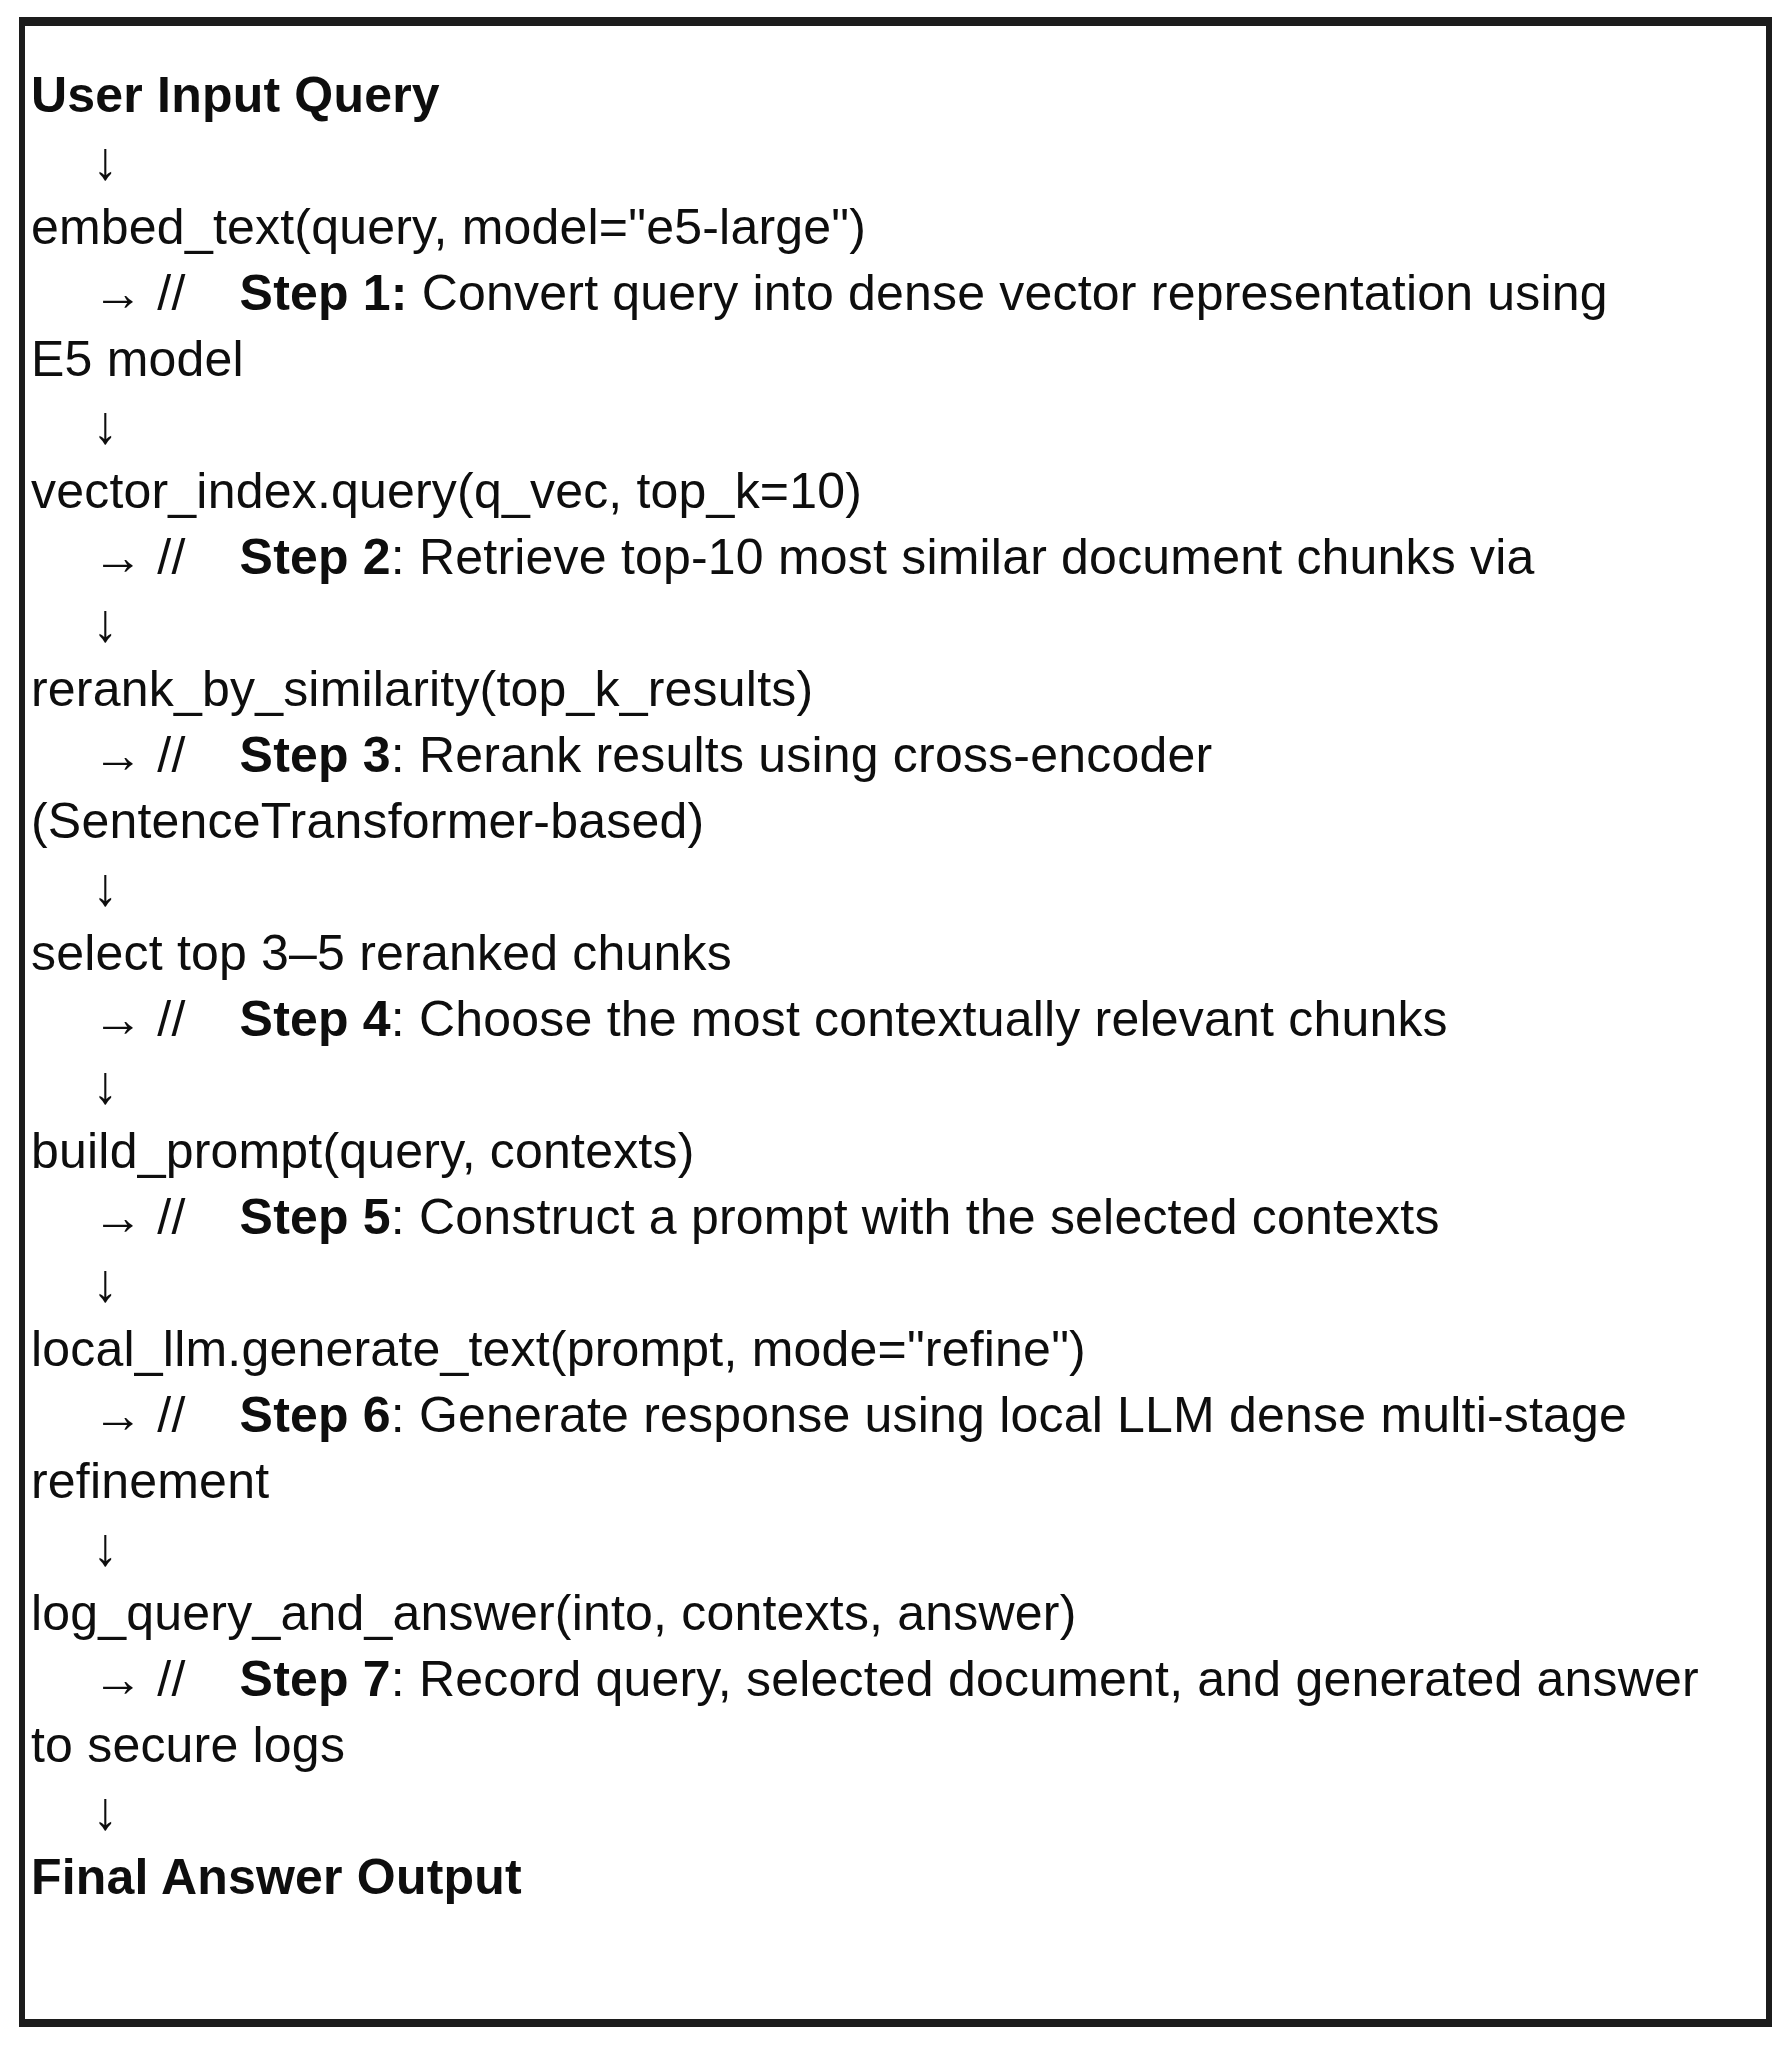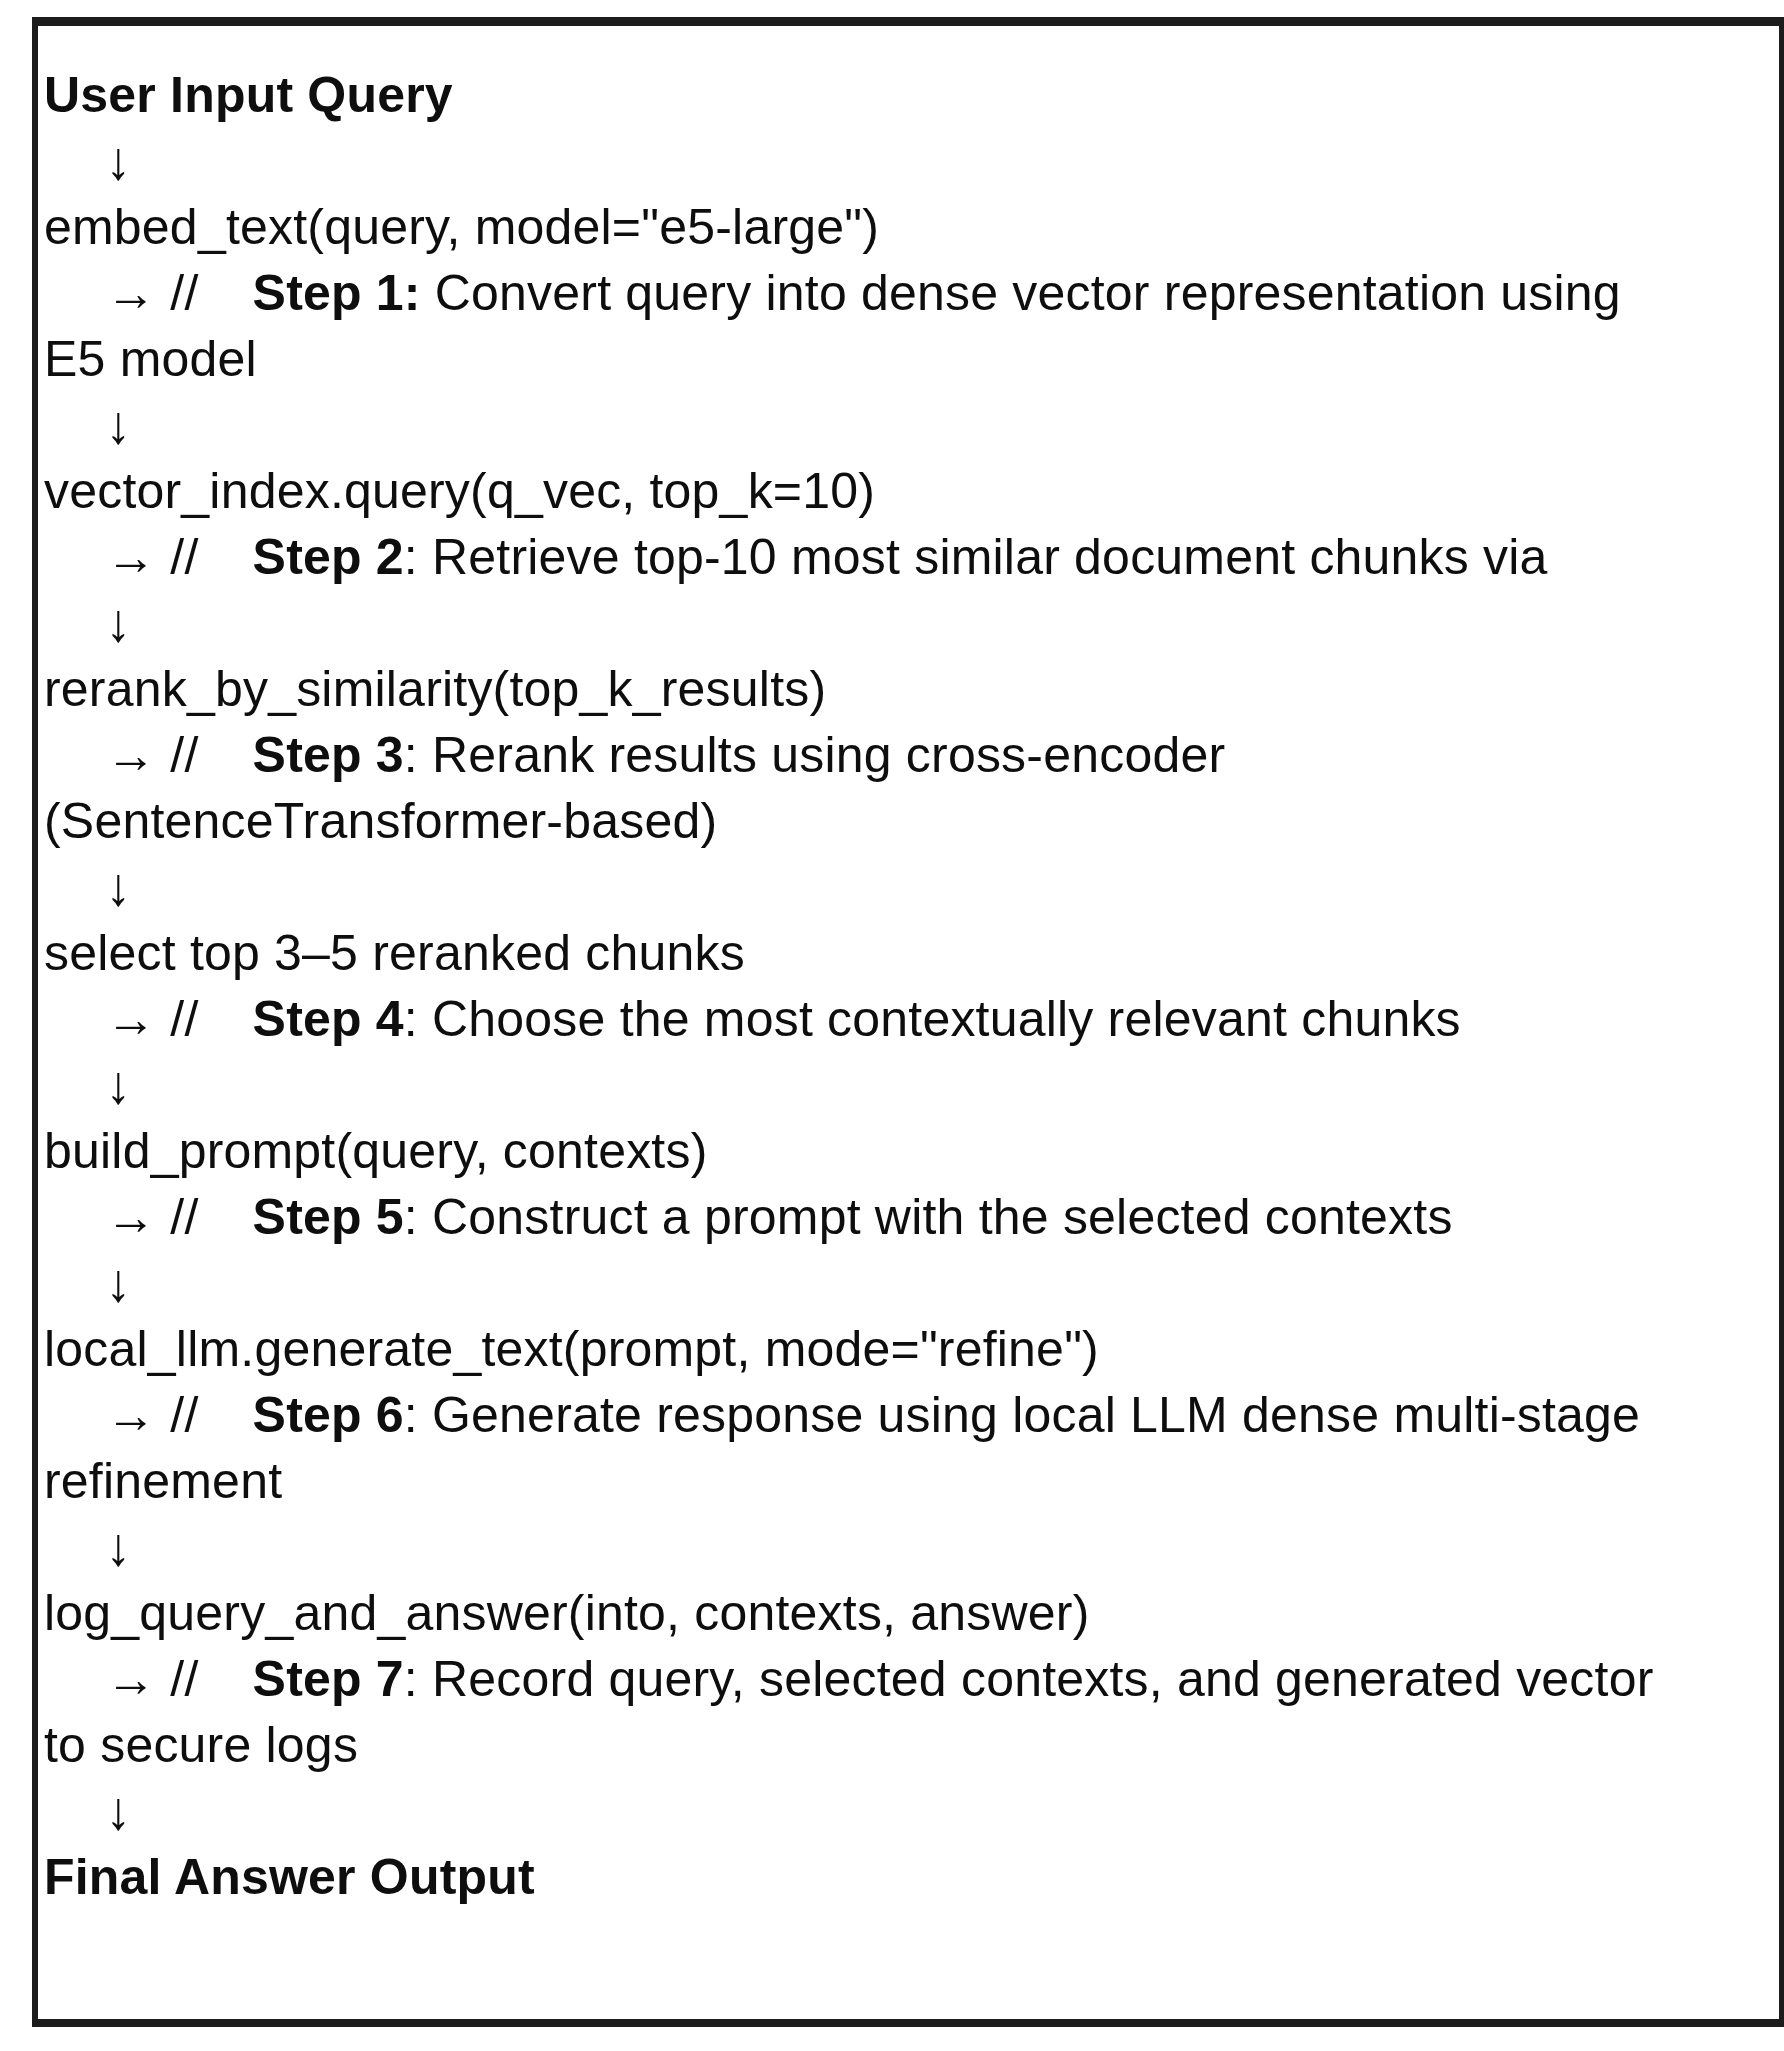--- a/index.html
+++ b/index.html
@@ -10,21 +10,21 @@
   body {
     width: 1784px;
     height: 2051px;
     position: relative;
     font-family: "Liberation Sans", "DejaVu Sans", sans-serif;
     color: #0e0e0e;
     overflow: hidden;
   }
   .pseudocode-box {
     position: absolute;
-    left: 32px;
+    left: 19px;
     top: 17px;
     width: 1753px;
     height: 2010px;
     box-sizing: border-box;
     background: #ffffff;
     border: 6px solid #1c1c1c;
     border-top-width: 9px;
     border-bottom-width: 8px;
     padding: 36px 0 0 6px;
     overflow: hidden;
@@ -73,17 +73,17 @@
     <div class="line step"><span>→</span><span> // </span><span class="label">Step 4</span><span>: Choose the most contextually relevant chunks</span></div>
     <div class="line arrow"><span class="glyph">↓</span></div>
     <div class="line code">build_prompt(query, contexts)</div>
     <div class="line step"><span>→</span><span> // </span><span class="label">Step 5</span><span>: Construct a prompt with the selected contexts</span></div>
     <div class="line arrow"><span class="glyph">↓</span></div>
     <div class="line code">local_llm.generate_text(prompt, mode="refine")</div>
     <div class="line step"><span>→</span><span> // </span><span class="label">Step 6</span><span>: Generate response using local LLM dense multi-stage</span></div>
     <div class="line wrap">refinement</div>
     <div class="line arrow"><span class="glyph">↓</span></div>
     <div class="line code">log_query_and_answer(into, contexts, answer)</div>
-    <div class="line step"><span>→</span><span> // </span><span class="label">Step 7</span><span>: Record query, selected contexts, and generated vector</span></div>
+    <div class="line step"><span>→</span><span> // </span><span class="label">Step 7</span><span>: Record query, selected document, and generated answer</span></div>
     <div class="line wrap">to secure logs</div>
     <div class="line arrow"><span class="glyph">↓</span></div>
     <div class="line heading">Final Answer Output</div>
   </div>
 
 </body></html>

